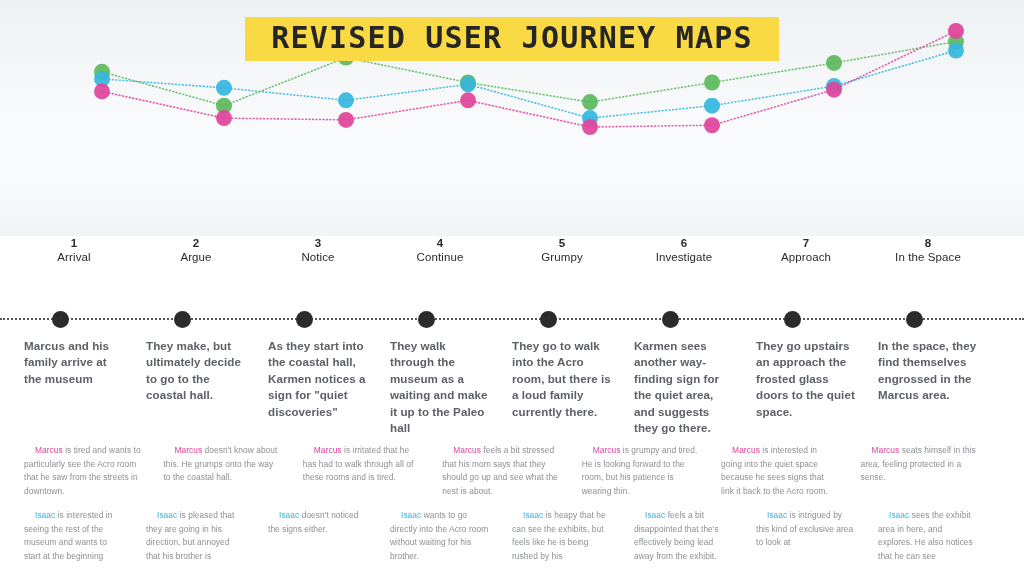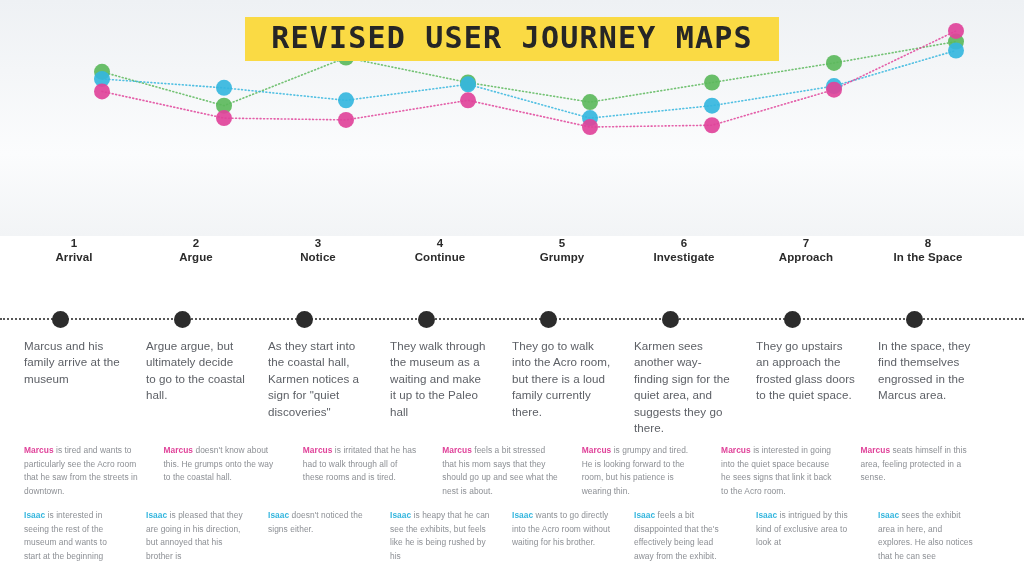--- a/index.html
+++ b/index.html
@@ -43,52 +43,52 @@
   .cols {
     display: flex; width: 1024px; padding: 0 24px;
   }
   .col { flex: 1 1 0; min-width: 0; padding-right: 22px; }
 
   .stage-num {
     text-align: center; font-size: 11.5px; font-weight: 700;
     color: #2b2b2b; line-height: 1.25; letter-spacing: .2px;
   }
   .stage-name {
-    text-align: center; font-size: 11.5px; font-weight: 700;
+    text-align: center; font-size: 11.5px; font-weight: 400;
     color: #2b2b2b; line-height: 1.35; letter-spacing: .1px;
   }
 
   
   .axis-row {
     position: absolute; top: 68px; left: 0; width: 1024px; height: 30px;
   }
   .axis-line {
     position: absolute; top: 14px; left: 0; width: 1024px; height: 0;
     border-top: 2px dotted #3a3a3a; opacity: .85;
   }
   .axis-dots { position: absolute; top: 0; left: 0; width: 1024px; height: 30px; display: flex; padding: 0 24px; }
   .axis-dot-cell { flex: 1 1 0; padding-right: 22px; display: flex; align-items: center; }
   .axis-dot {
     width: 17px; height: 17px; border-radius: 50%;
     background: #2c2c2c; margin: 0 auto; margin-left: 28px;
   }
 
   
-  .desc-row { position: absolute; top: 102px; left: 0; width: 1024px; }
+  .desc-row { position: absolute; top: 102px; left: 0; width: 1024px; font-weight: bold; }
   .desc {
     font-size: 11.6px; line-height: 1.42; color: #5d6066;
     letter-spacing: .05px;
   }
 
   .marcus-row { position: absolute; top: 208px; left: 0; width: 1024px; }
   .persona {
     font-size: 8.4px; line-height: 1.62; letter-spacing: .05px;
     color: #8c8f94;
   }
-  .persona b { font-weight: 700; }
+  .persona b { font-weight: 400; margin-left: 11px; }
   .marcus b { color: #e0439a; }
   .isaac b { color: #35b6de; }
 
   .isaac-row { position: absolute; top: 273px; left: 0; width: 1024px; }
 
   .fade-bottom {
     position: absolute; left:0; bottom: 0; width: 1024px; height: 12px;
     background: linear-gradient(180deg, rgba(255,255,255,0) 0%, #ffffff 85%);
     pointer-events: none; z-index: 9;
   }
@@ -205,21 +205,21 @@
           </div>
         </div>
     </div>
 
     <div class="desc-row">
       <div class="cols" id="desc-cols">
           <div class="col">
             <div class="desc">Marcus and his family arrive at the museum</div>
           </div>
           <div class="col">
-            <div class="desc">Argue argue, but ultimately decide to go to the coastal hall.</div>
+            <div class="desc">They make, but ultimately decide to go to the coastal hall.</div>
           </div>
           <div class="col">
             <div class="desc">As they start into the coastal hall, Karmen notices a sign for "quiet discoveries"</div>
           </div>
           <div class="col">
             <div class="desc">They walk through the museum as a waiting and make it up to the Paleo hall</div>
           </div>
           <div class="col">
             <div class="desc">They go to walk into the Acro room, but there is a loud family currently there.</div>
           </div>
@@ -266,24 +266,24 @@
           <div class="col">
             <div class="persona isaac"><b>Isaac</b> <span>is interested in seeing the rest of the museum and wants to start at the beginning</span></div>
           </div>
           <div class="col">
             <div class="persona isaac"><b>Isaac</b> <span>is pleased that they are going in his direction, but annoyed that his brother is</span></div>
           </div>
           <div class="col">
             <div class="persona isaac"><b>Isaac</b> <span>doesn't noticed the signs either.</span></div>
           </div>
           <div class="col">
+            <div class="persona isaac"><b>Isaac</b> <span>wants to go directly into the Acro room without waiting for his brother.</span></div>
+          </div>
+          <div class="col">
             <div class="persona isaac"><b>Isaac</b> <span>is heapy that he can see the exhibits, but feels like he is being rushed by his</span></div>
-          </div>
-          <div class="col">
-            <div class="persona isaac"><b>Isaac</b> <span>wants to go directly into the Acro room without waiting for his brother.</span></div>
           </div>
           <div class="col">
             <div class="persona isaac"><b>Isaac</b> <span>feels a bit disappointed that the's effectively being lead away from the exhibit.</span></div>
           </div>
           <div class="col">
             <div class="persona isaac"><b>Isaac</b> <span>is intrigued by this kind of exclusive area to look at</span></div>
           </div>
           <div class="col">
             <div class="persona isaac"><b>Isaac</b> <span>sees the exhibit area in here, and explores. He also notices that he can see</span></div>
           </div>

